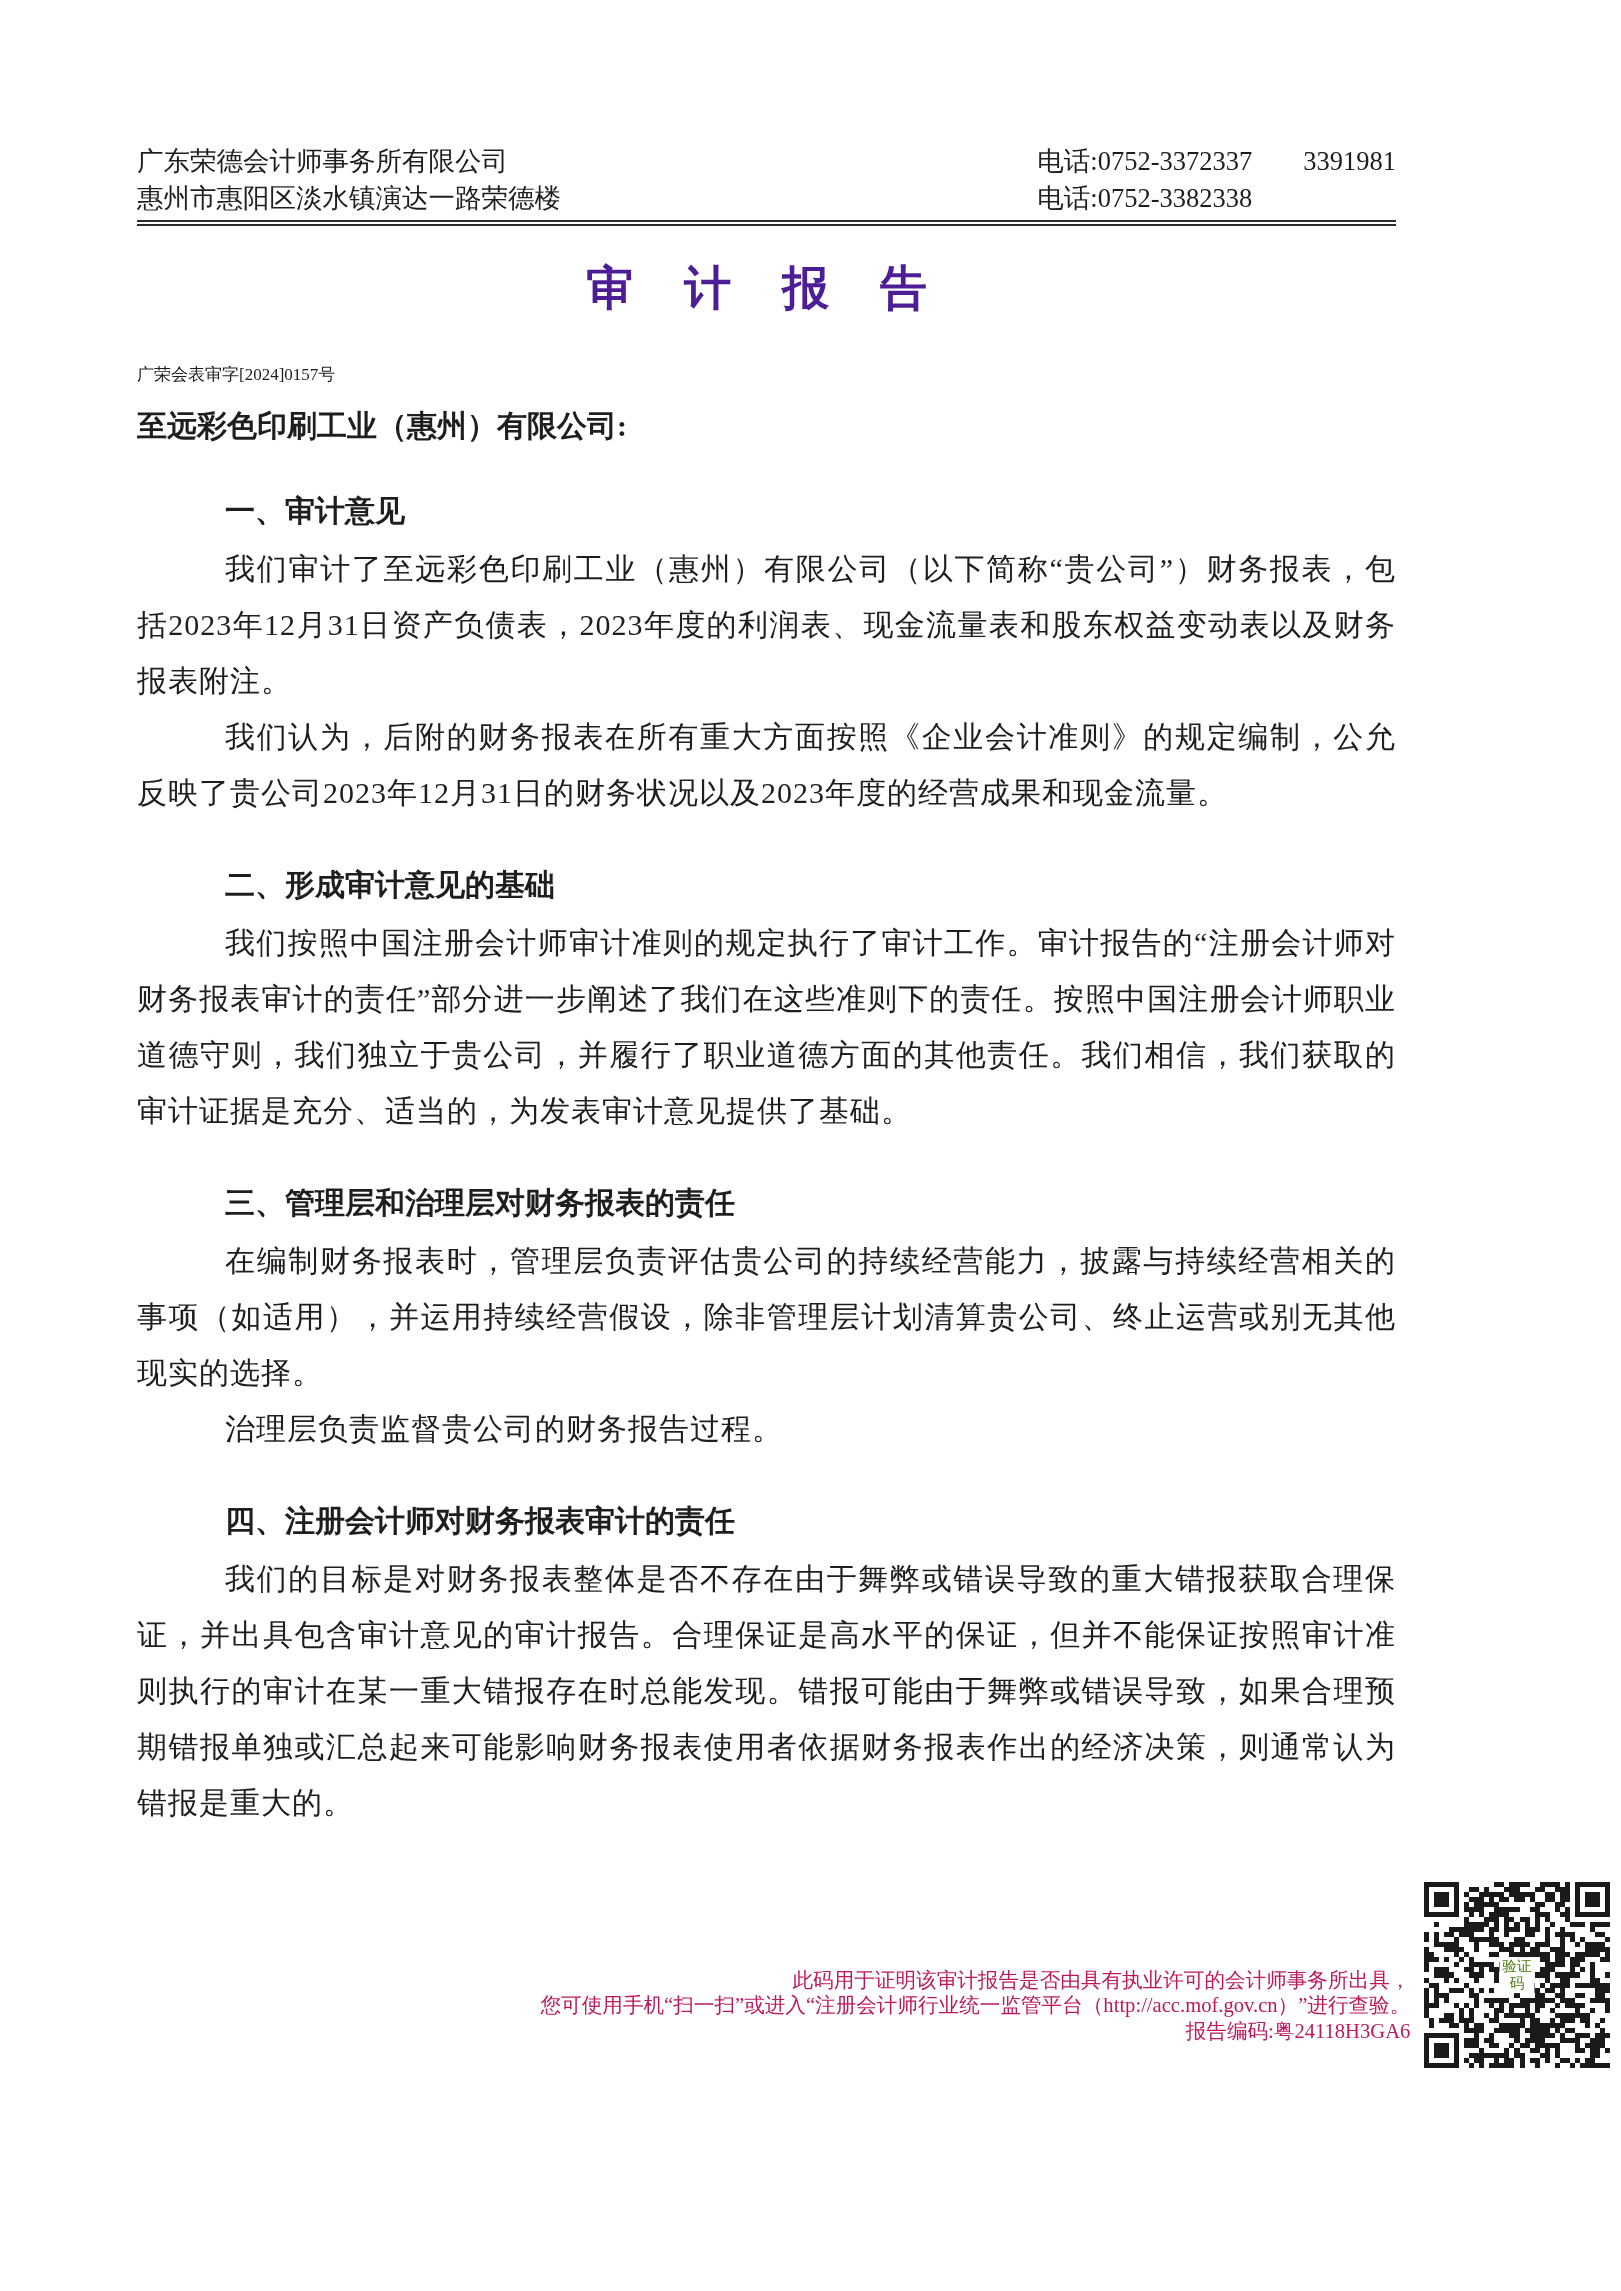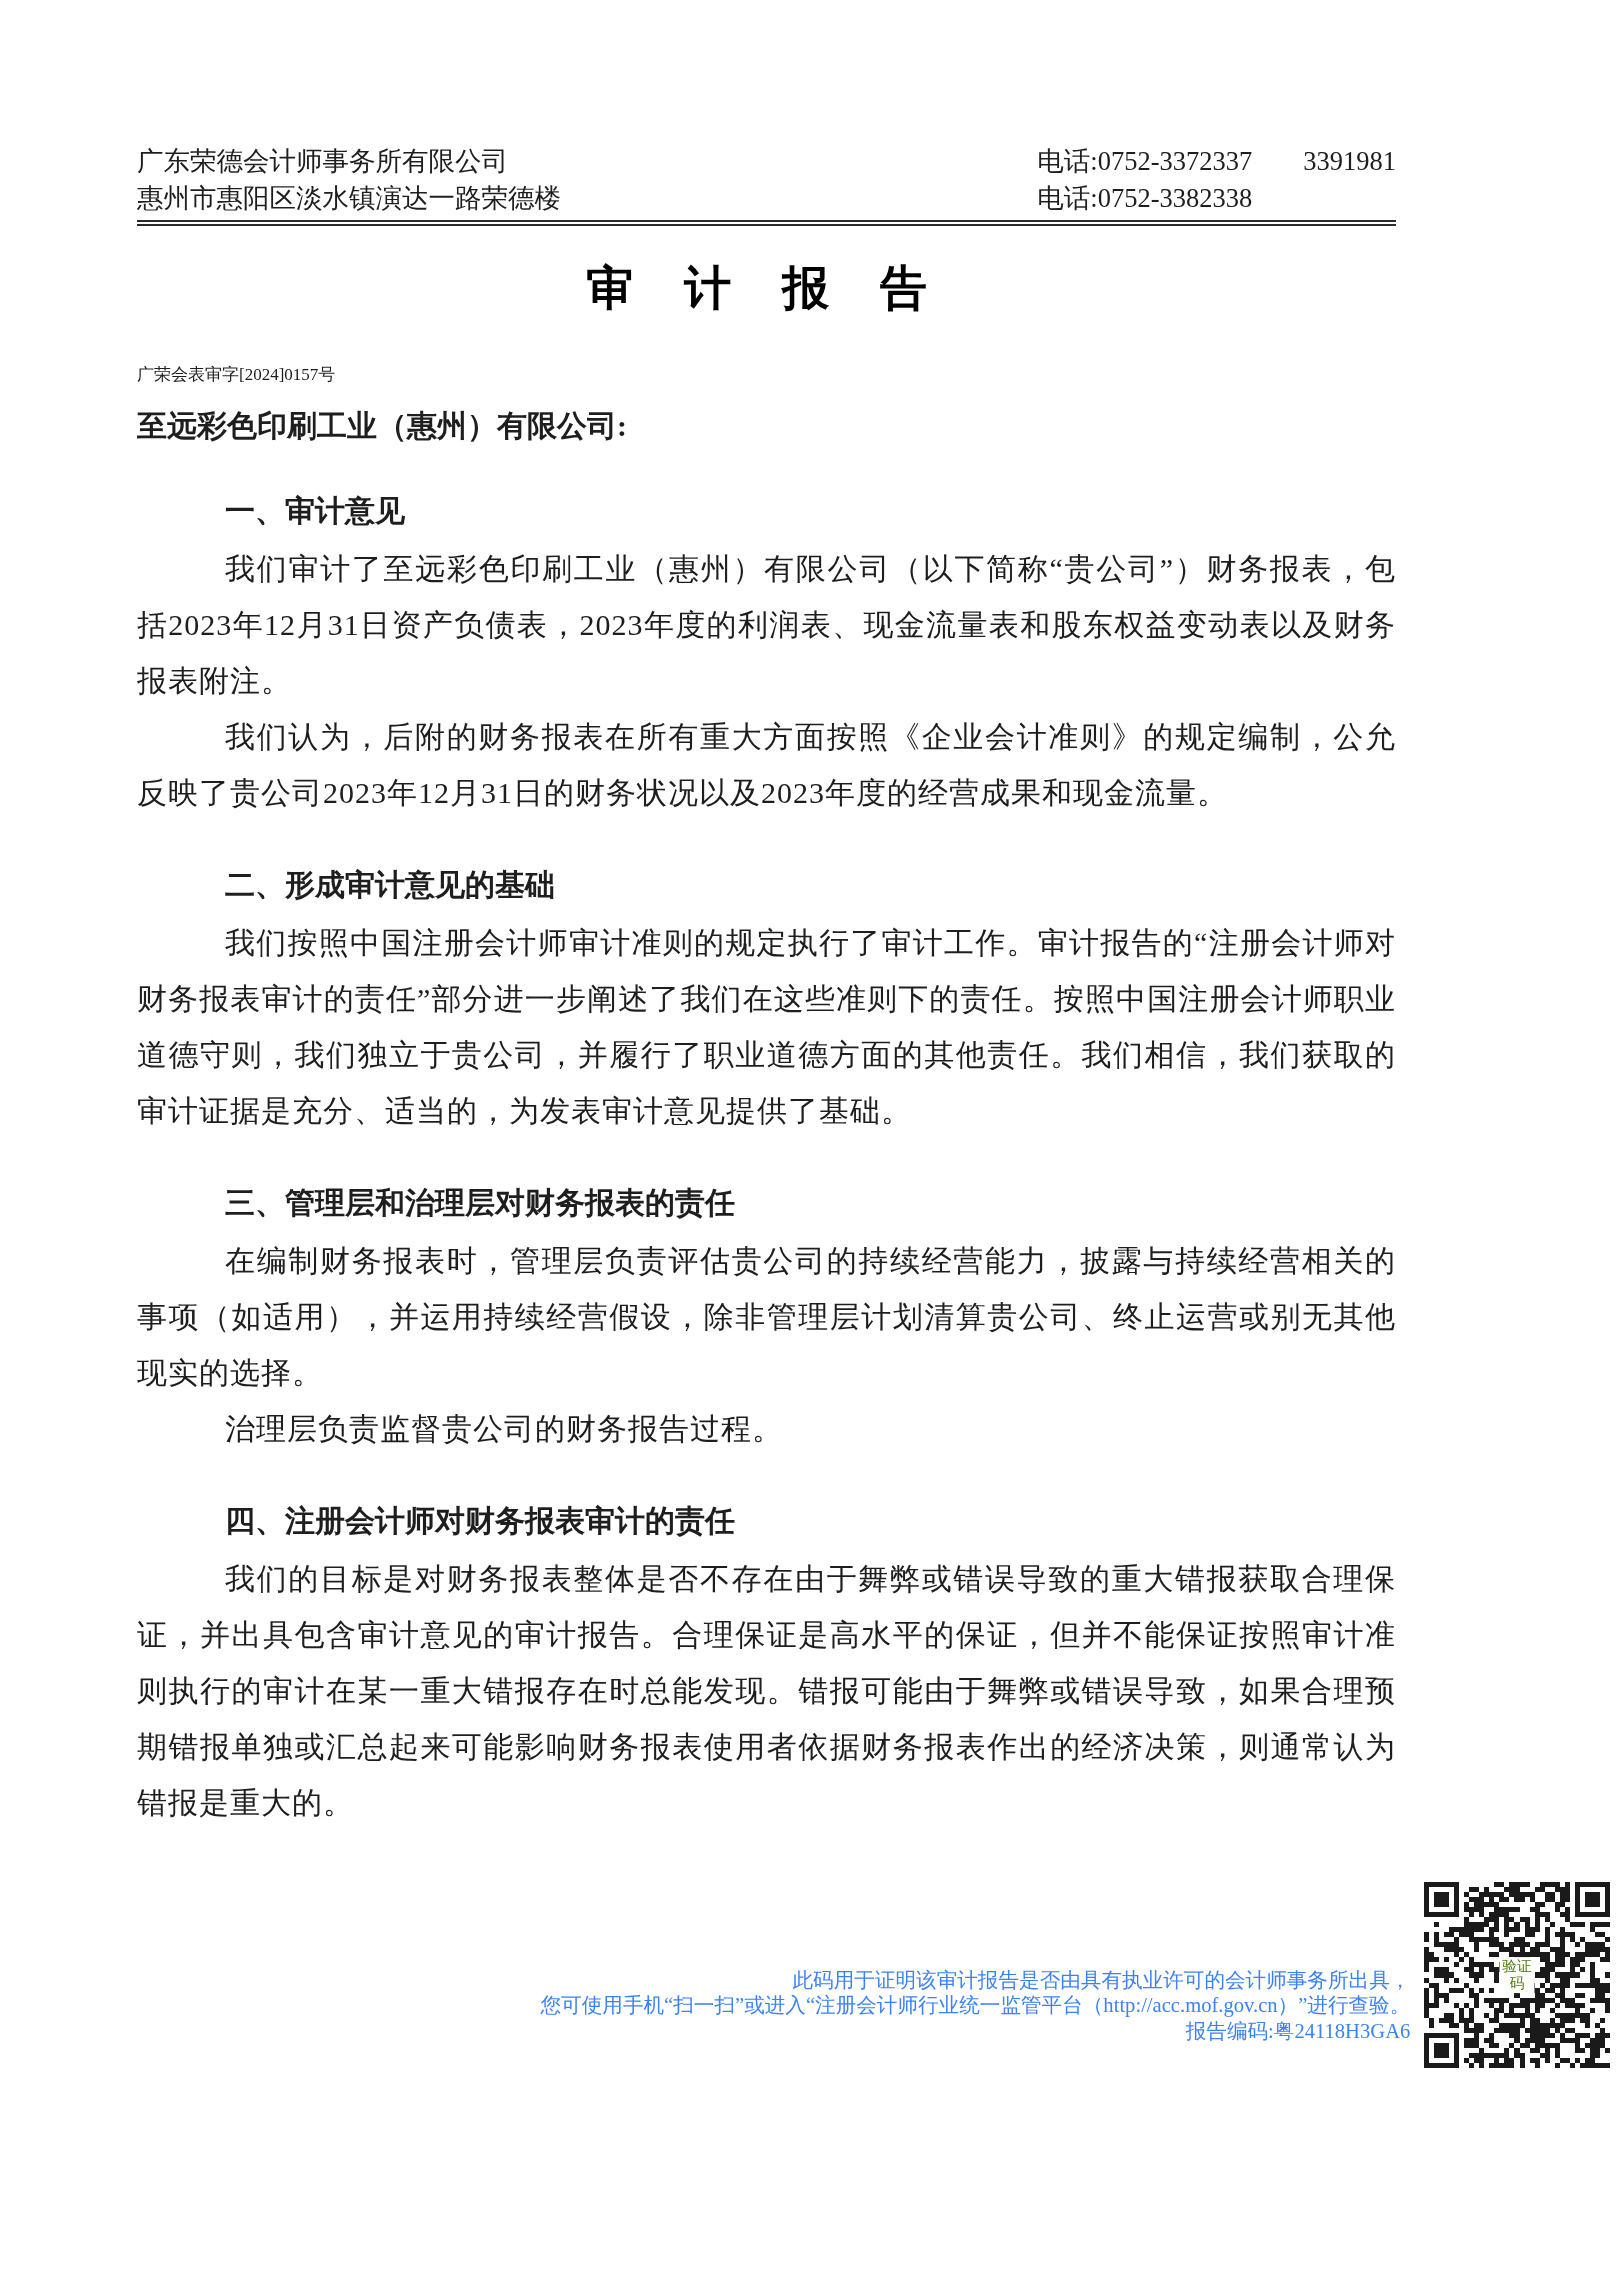--- a/index.html
+++ b/index.html
@@ -28,21 +28,21 @@
   .rule{
     border-bottom:6.9px double #2b2b2b;
     margin-top:2.9px;
   }
   
   .doc-title{
     margin:31px 0 0 0;
     text-align:center;
     font-size:47px;font-weight:bold;
     letter-spacing:19.6px;
-    color:#000000;
+    color:#4c1d95;
   }
   .refno{
     margin-top:37px;
     text-align:left;
     font-size:17px;line-height:35px;
   }
   .addressee{
     margin-top:11.8px;
     font-size:30px;font-weight:bold;line-height:43px;
   }
@@ -64,21 +64,21 @@
   .footer{
     display:flex;justify-content:flex-end;align-items:flex-end;
     gap:13.7px;
     margin-top:51px;
     margin-right:-214px; 
   }
   .verify-text{
     text-align:right;
     font-size:20.6px;line-height:25.5px;
     padding-bottom:23.5px;
-    color:#3b82f6;
+    color:#be185d;
   }
   .qr-box{
     position:relative;
     width:186px;height:186px;
     flex:0 0 auto;
   }
   .qr-box svg{width:100%;height:100%;shape-rendering:crispEdges;}
   .qr-center-label{
     position:absolute;top:50%;left:50%;
     transform:translate(-50%,-50%);

